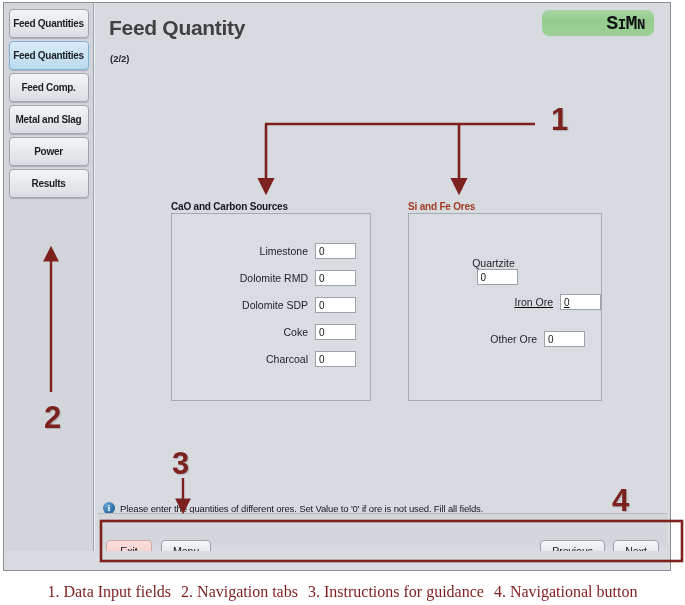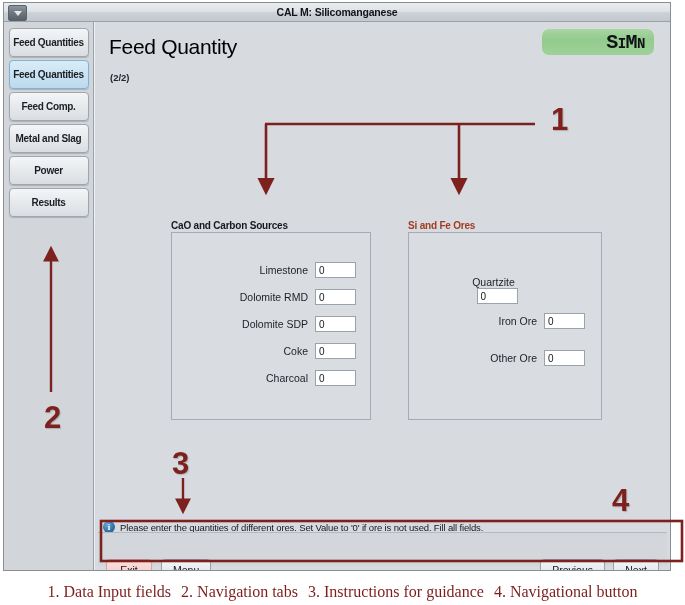--- a/index.html
+++ b/index.html
@@ -112,22 +112,22 @@
     background: #d7dbe0;
     border-left: 1px solid #eef1f3;
     overflow: hidden;
   }
 
   #page-title {
     position: absolute;
     left: 14px;
     top: 13px;
     font-size: 21px;
-    font-weight: normal;
-    color: #000000;
+    font-weight: bold;
+    color: #404040;
     letter-spacing: -0.3px;
   }
   #page-counter {
     position: absolute;
     left: 15px;
     top: 50px;
     font-size: 9.5px;
     font-weight: bold;
     color: #23272c;
   }
@@ -296,26 +296,20 @@
     font-size: 16px;
     color: #7f1d1d;
   }
   #caption span { margin: 0 3px; }
 </style>
 </head>
 <body>
 
 <div id="app-window">
 
-  <div id="titlebar">
-    <div id="window-menu-btn">
-      <span class="caret-down"></span>
-    </div>
-    <span id="titlebar-text">CAL M: Silicomanganese</span>
-  </div>
 
   <div id="window-body">
 
     <div id="sidebar">
       <div class="tab-btn">Feed Quantities</div>
       <div class="tab-btn selected">Feed Quantities</div>
       <div class="tab-btn">Feed Comp.</div>
       <div class="tab-btn">Metal and Slag</div>
       <div class="tab-btn">Power</div>
       <div class="tab-btn">Results</div>
@@ -353,21 +347,21 @@
           <input class="field-input" type="text" value="0" style="">
         </div>
       </div>
 
       <div class="group-label" id="group-label-ores">Si and Fe Ores</div>
       <div class="group-box" id="group-ores">
         <div class="field-row" style="left:0; top:43px; width:176px;flex-direction:column;">
           <span class="field-label">Quartzite</span>
           <input class="field-input" type="text" value="0" style="">
         </div>
-        <div class="field-row" style="left:0; top:80px; width:176px;">
+        <div class="field-row" style="left:16px; top:80px; width:176px;text-decoration:underline;">
           <span class="field-label">Iron Ore</span>
           <input class="field-input" type="text" value="0" style="">
         </div>
         <div class="field-row" style="left:0; top:117px; width:176px;">
           <span class="field-label">Other Ore</span>
           <input class="field-input" type="text" value="0" style="">
         </div>
       </div>
 
       <div id="info-line">

